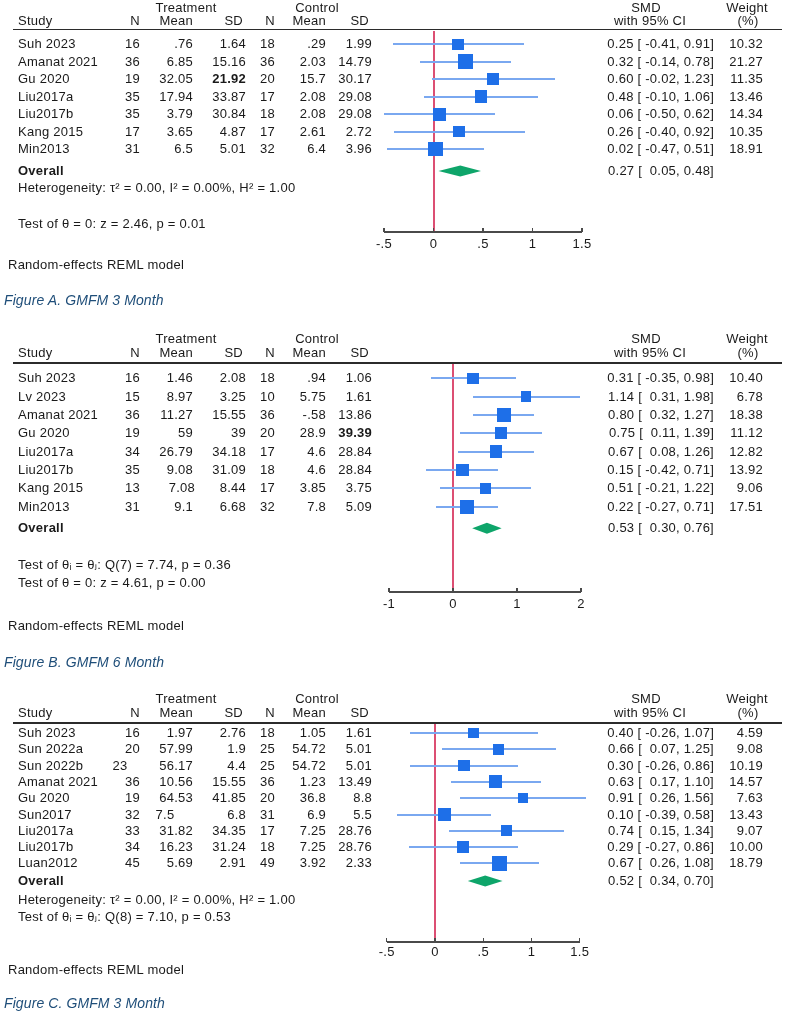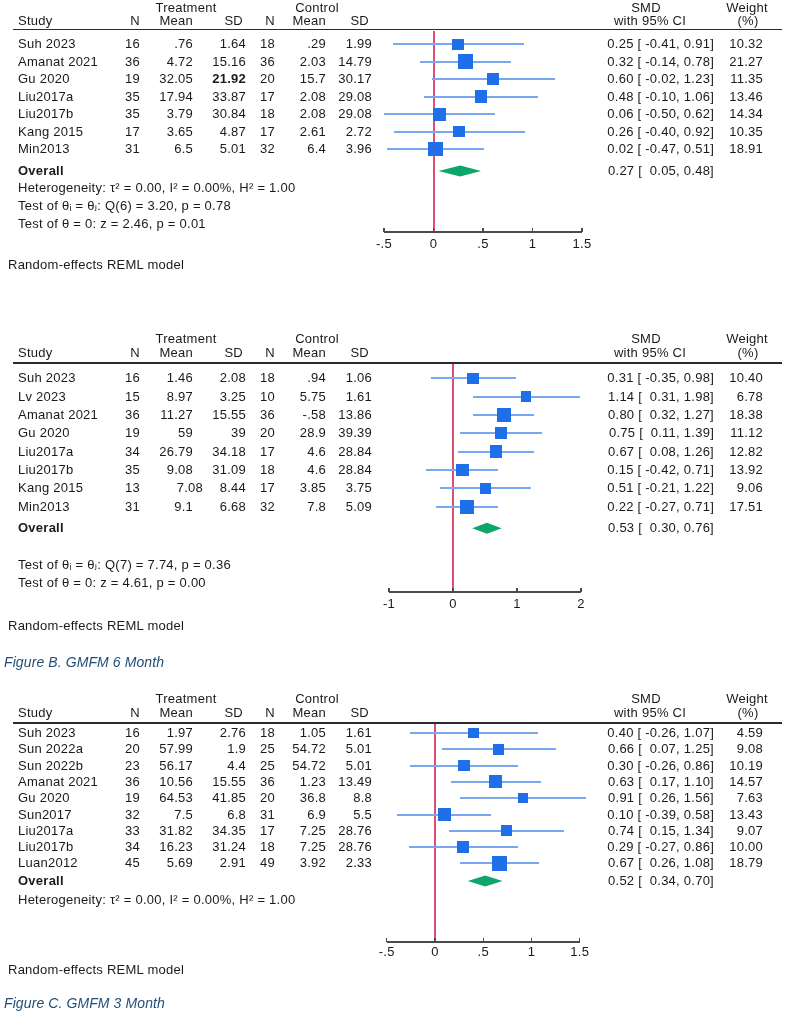--- a/index.html
+++ b/index.html
@@ -64,21 +64,21 @@
     <div class="txt right" style="left: 100px; top: 36.3px; width: 40px;">16</div>
     <div class="txt right" style="left: 137px; top: 36.3px; width: 56px;">.76</div>
     <div class="txt right" style="left: 190px; top: 36.3px; width: 56px;">1.64</div>
     <div class="txt right" style="left: 235px; top: 36.3px; width: 40px;">18</div>
     <div class="txt right" style="left: 270px; top: 36.3px; width: 56px;">.29</div>
     <div class="txt right" style="left: 316px; top: 36.3px; width: 56px;">1.99</div>
     <div class="txt right" style="left: 534px; top: 36.3px; width: 180px;">0.25 [ -0.41, 0.91]</div>
     <div class="txt right" style="left: 713px; top: 36.3px; width: 50px;">10.32</div>
     <div class="txt" style="left: 18px; top: 53.75px; width: 150px;">Amanat 2021</div>
     <div class="txt right" style="left: 100px; top: 53.75px; width: 40px;">36</div>
-    <div class="txt right" style="left: 137px; top: 53.75px; width: 56px;">4.72</div>
+    <div class="txt right" style="left: 137px; top: 53.75px; width: 56px;">6.85</div>
     <div class="txt right" style="left: 190px; top: 53.75px; width: 56px;">15.16</div>
     <div class="txt right" style="left: 235px; top: 53.75px; width: 40px;">36</div>
     <div class="txt right" style="left: 270px; top: 53.75px; width: 56px;">2.03</div>
     <div class="txt right" style="left: 316px; top: 53.75px; width: 56px;">14.79</div>
     <div class="txt right" style="left: 534px; top: 53.75px; width: 180px;">0.32 [ -0.14, 0.78]</div>
     <div class="txt right" style="left: 713px; top: 53.75px; width: 50px;">21.27</div>
     <div class="txt" style="left: 18px; top: 71.2px; width: 150px;">Gu 2020</div>
     <div class="txt right" style="left: 100px; top: 71.2px; width: 40px;">19</div>
     <div class="txt right" style="left: 137px; top: 71.2px; width: 56px;">32.05</div>
     <div class="txt right" style="left: 190px; top: 71.2px; width: 56px; font-weight: bold;">21.92</div>
@@ -119,28 +119,28 @@
     <div class="txt right" style="left: 137px; top: 141px; width: 56px;">6.5</div>
     <div class="txt right" style="left: 190px; top: 141px; width: 56px;">5.01</div>
     <div class="txt right" style="left: 235px; top: 141px; width: 40px;">32</div>
     <div class="txt right" style="left: 270px; top: 141px; width: 56px;">6.4</div>
     <div class="txt right" style="left: 316px; top: 141px; width: 56px;">3.96</div>
     <div class="txt right" style="left: 534px; top: 141px; width: 180px;">0.02 [ -0.47, 0.51]</div>
     <div class="txt right" style="left: 713px; top: 141px; width: 50px;">18.91</div>
     <div class="txt bold" style="left: 18px; top: 163px; width: 110px;">Overall</div>
     <div class="txt right" style="left: 534px; top: 163px; width: 180px;">0.27 [  0.05, 0.48]</div>
     <div class="txt" style="left: 18px; top: 180px; width: 420px;">Heterogeneity: τ² = 0.00, I² = 0.00%, H² = 1.00</div>
-    <div class="txt" style="left: 18px; top: 198px; width: 420px;">Test of θᵢ = θⱼ: Q(6) = 3.20, p = 0.78</div>
     <div class="txt" style="left: 18px; top: 215.5px; width: 420px;">Test of θ = 0: z = 2.46, p = 0.01</div>
     <div class="txt center" style="left: 364px; top: 236px; width: 40px;">-.5</div>
     <div class="txt center" style="left: 413.5px; top: 236px; width: 40px;">0</div>
     <div class="txt center" style="left: 463px; top: 236px; width: 40px;">.5</div>
     <div class="txt center" style="left: 512.5px; top: 236px; width: 40px;">1</div>
     <div class="txt center" style="left: 562px; top: 236px; width: 40px;">1.5</div>
     <div class="txt" style="left: 8px; top: 257px; width: 260px;">Random-effects REML model</div>
+    <div class="txt caption" style="left: 4px; top: 292px; width: 290px; color: rgb(31, 78, 121);">Figure A. GMFM 3 Month</div>
   </section>
 <section class="panel" id="panel-1" style="top: 330px; height: 360px;">
     <svg width="785" height="360" viewBox="0 0 785 360" class="plot-layer">
       <line x1="13" y1="33" x2="782" y2="33" stroke="#2b2b2b" stroke-width="1.6" shape-rendering="crispEdges"></line>
       <line x1="453" y1="34" x2="453" y2="262" stroke="#dc4f73" stroke-width="2" shape-rendering="crispEdges"></line>
       <line x1="430.6" y1="48.3" x2="515.72" y2="48.3" stroke="#7aa8f0" stroke-width="2" shape-rendering="crispEdges"></line>
       <rect x="467.072" y="42.532" width="11.536000000000001" height="11.536000000000001" fill="#1e6fe8" shape-rendering="crispEdges"></rect>
       <line x1="472.84" y1="66.64" x2="579.72" y2="66.64" stroke="#7aa8f0" stroke-width="2" shape-rendering="crispEdges"></line>
       <rect x="520.8074" y="61.4874" width="10.3052" height="10.3052" fill="#1e6fe8" shape-rendering="crispEdges"></rect>
       <line x1="473.48" y1="84.97999999999999" x2="534.28" y2="84.97999999999999" stroke="#7aa8f0" stroke-width="2" shape-rendering="crispEdges"></line>
@@ -201,21 +201,21 @@
     <div class="txt right" style="left: 270px; top: 76.98px; width: 56px;">-.58</div>
     <div class="txt right" style="left: 316px; top: 76.98px; width: 56px;">13.86</div>
     <div class="txt right" style="left: 534px; top: 76.98px; width: 180px;">0.80 [  0.32, 1.27]</div>
     <div class="txt right" style="left: 713px; top: 76.98px; width: 50px;">18.38</div>
     <div class="txt" style="left: 18px; top: 95.32px; width: 150px;">Gu 2020</div>
     <div class="txt right" style="left: 100px; top: 95.32px; width: 40px;">19</div>
     <div class="txt right" style="left: 137px; top: 95.32px; width: 56px;">59</div>
     <div class="txt right" style="left: 190px; top: 95.32px; width: 56px;">39</div>
     <div class="txt right" style="left: 235px; top: 95.32px; width: 40px;">20</div>
     <div class="txt right" style="left: 270px; top: 95.32px; width: 56px;">28.9</div>
-    <div class="txt right" style="left: 316px; top: 95.32px; width: 56px;">39.39</div>
+    <div class="txt right" style="left: 316px; top: 95.32px; width: 56px; font-weight: bold;">39.39</div>
     <div class="txt right" style="left: 534px; top: 95.32px; width: 180px;">0.75 [  0.11, 1.39]</div>
     <div class="txt right" style="left: 713px; top: 95.32px; width: 50px;">11.12</div>
     <div class="txt" style="left: 18px; top: 113.66px; width: 150px;">Liu2017a</div>
     <div class="txt right" style="left: 100px; top: 113.66px; width: 40px;">34</div>
     <div class="txt right" style="left: 137px; top: 113.66px; width: 56px;">26.79</div>
     <div class="txt right" style="left: 190px; top: 113.66px; width: 56px;">34.18</div>
     <div class="txt right" style="left: 235px; top: 113.66px; width: 40px;">17</div>
     <div class="txt right" style="left: 270px; top: 113.66px; width: 56px;">4.6</div>
     <div class="txt right" style="left: 316px; top: 113.66px; width: 56px;">28.84</div>
     <div class="txt right" style="left: 534px; top: 113.66px; width: 180px;">0.67 [  0.08, 1.26]</div>
@@ -224,21 +224,21 @@
     <div class="txt right" style="left: 100px; top: 132px; width: 40px;">35</div>
     <div class="txt right" style="left: 137px; top: 132px; width: 56px;">9.08</div>
     <div class="txt right" style="left: 190px; top: 132px; width: 56px;">31.09</div>
     <div class="txt right" style="left: 235px; top: 132px; width: 40px;">18</div>
     <div class="txt right" style="left: 270px; top: 132px; width: 56px;">4.6</div>
     <div class="txt right" style="left: 316px; top: 132px; width: 56px;">28.84</div>
     <div class="txt right" style="left: 534px; top: 132px; width: 180px;">0.15 [ -0.42, 0.71]</div>
     <div class="txt right" style="left: 713px; top: 132px; width: 50px;">13.92</div>
     <div class="txt" style="left: 18px; top: 150.34px; width: 150px;">Kang 2015</div>
     <div class="txt right" style="left: 100px; top: 150.34px; width: 40px;">13</div>
-    <div class="txt right" style="left: 147px; top: 150.34px; width: 56px;">7.08</div>
+    <div class="txt right" style="left: 139px; top: 150.34px; width: 56px;">7.08</div>
     <div class="txt right" style="left: 190px; top: 150.34px; width: 56px;">8.44</div>
     <div class="txt right" style="left: 235px; top: 150.34px; width: 40px;">17</div>
     <div class="txt right" style="left: 270px; top: 150.34px; width: 56px;">3.85</div>
     <div class="txt right" style="left: 316px; top: 150.34px; width: 56px;">3.75</div>
     <div class="txt right" style="left: 534px; top: 150.34px; width: 180px;">0.51 [ -0.21, 1.22]</div>
     <div class="txt right" style="left: 713px; top: 150.34px; width: 50px;">9.06</div>
     <div class="txt" style="left: 18px; top: 168.68px; width: 150px;">Min2013</div>
     <div class="txt right" style="left: 100px; top: 168.68px; width: 40px;">31</div>
     <div class="txt right" style="left: 137px; top: 168.68px; width: 56px;">9.1</div>
     <div class="txt right" style="left: 190px; top: 168.68px; width: 56px;">6.68</div>
@@ -313,21 +313,21 @@
     <div class="txt" style="left: 18px; top: 51.3px; width: 150px;">Sun 2022a</div>
     <div class="txt right" style="left: 100px; top: 51.3px; width: 40px;">20</div>
     <div class="txt right" style="left: 137px; top: 51.3px; width: 56px;">57.99</div>
     <div class="txt right" style="left: 190px; top: 51.3px; width: 56px;">1.9</div>
     <div class="txt right" style="left: 235px; top: 51.3px; width: 40px;">25</div>
     <div class="txt right" style="left: 270px; top: 51.3px; width: 56px;">54.72</div>
     <div class="txt right" style="left: 316px; top: 51.3px; width: 56px;">5.01</div>
     <div class="txt right" style="left: 534px; top: 51.3px; width: 180px;">0.66 [  0.07, 1.25]</div>
     <div class="txt right" style="left: 713px; top: 51.3px; width: 50px;">9.08</div>
     <div class="txt" style="left: 18px; top: 67.6px; width: 150px;">Sun 2022b</div>
-    <div class="txt right" style="left: 100px; top: 67.6px; width: 40px;">23</div>
+    <div class="txt right" style="left: 100px; top: 67.6px; width: 40px; text-align: center;">23</div>
     <div class="txt right" style="left: 137px; top: 67.6px; width: 56px;">56.17</div>
     <div class="txt right" style="left: 190px; top: 67.6px; width: 56px;">4.4</div>
     <div class="txt right" style="left: 235px; top: 67.6px; width: 40px;">25</div>
     <div class="txt right" style="left: 270px; top: 67.6px; width: 56px;">54.72</div>
     <div class="txt right" style="left: 316px; top: 67.6px; width: 56px;">5.01</div>
     <div class="txt right" style="left: 534px; top: 67.6px; width: 180px;">0.30 [ -0.26, 0.86]</div>
     <div class="txt right" style="left: 713px; top: 67.6px; width: 50px;">10.19</div>
     <div class="txt" style="left: 18px; top: 83.9px; width: 150px;">Amanat 2021</div>
     <div class="txt right" style="left: 100px; top: 83.9px; width: 40px;">36</div>
     <div class="txt right" style="left: 137px; top: 83.9px; width: 56px;">10.56</div>
@@ -341,21 +341,21 @@
     <div class="txt right" style="left: 100px; top: 100.2px; width: 40px;">19</div>
     <div class="txt right" style="left: 137px; top: 100.2px; width: 56px;">64.53</div>
     <div class="txt right" style="left: 190px; top: 100.2px; width: 56px;">41.85</div>
     <div class="txt right" style="left: 235px; top: 100.2px; width: 40px;">20</div>
     <div class="txt right" style="left: 270px; top: 100.2px; width: 56px;">36.8</div>
     <div class="txt right" style="left: 316px; top: 100.2px; width: 56px;">8.8</div>
     <div class="txt right" style="left: 534px; top: 100.2px; width: 180px;">0.91 [  0.26, 1.56]</div>
     <div class="txt right" style="left: 713px; top: 100.2px; width: 50px;">7.63</div>
     <div class="txt" style="left: 18px; top: 116.5px; width: 150px;">Sun2017</div>
     <div class="txt right" style="left: 100px; top: 116.5px; width: 40px;">32</div>
-    <div class="txt right" style="left: 137px; top: 116.5px; width: 56px;">7.5</div>
+    <div class="txt right" style="left: 137px; top: 116.5px; width: 56px; text-align: center;">7.5</div>
     <div class="txt right" style="left: 190px; top: 116.5px; width: 56px;">6.8</div>
     <div class="txt right" style="left: 235px; top: 116.5px; width: 40px;">31</div>
     <div class="txt right" style="left: 270px; top: 116.5px; width: 56px;">6.9</div>
     <div class="txt right" style="left: 316px; top: 116.5px; width: 56px;">5.5</div>
     <div class="txt right" style="left: 534px; top: 116.5px; width: 180px;">0.10 [ -0.39, 0.58]</div>
     <div class="txt right" style="left: 713px; top: 116.5px; width: 50px;">13.43</div>
     <div class="txt" style="left: 18px; top: 132.8px; width: 150px;">Liu2017a</div>
     <div class="txt right" style="left: 100px; top: 132.8px; width: 40px;">33</div>
     <div class="txt right" style="left: 137px; top: 132.8px; width: 56px;">31.82</div>
     <div class="txt right" style="left: 190px; top: 132.8px; width: 56px;">34.35</div>
@@ -378,20 +378,21 @@
     <div class="txt right" style="left: 137px; top: 165.4px; width: 56px;">5.69</div>
     <div class="txt right" style="left: 190px; top: 165.4px; width: 56px;">2.91</div>
     <div class="txt right" style="left: 235px; top: 165.4px; width: 40px;">49</div>
     <div class="txt right" style="left: 270px; top: 165.4px; width: 56px;">3.92</div>
     <div class="txt right" style="left: 316px; top: 165.4px; width: 56px;">2.33</div>
     <div class="txt right" style="left: 534px; top: 165.4px; width: 180px;">0.67 [  0.26, 1.08]</div>
     <div class="txt right" style="left: 713px; top: 165.4px; width: 50px;">18.79</div>
     <div class="txt bold" style="left: 18px; top: 183px; width: 110px;">Overall</div>
     <div class="txt right" style="left: 534px; top: 183px; width: 180px;">0.52 [  0.34, 0.70]</div>
     <div class="txt" style="left: 18px; top: 202px; width: 420px;">Heterogeneity: τ² = 0.00, I² = 0.00%, H² = 1.00</div>
+    <div class="txt" style="left: 18px; top: 218.5px; width: 420px;">Test of θᵢ = θⱼ: Q(8) = 7.10, p = 0.53</div>
     <div class="txt center" style="left: 366.75px; top: 254px; width: 40px;">-.5</div>
     <div class="txt center" style="left: 415px; top: 254px; width: 40px;">0</div>
     <div class="txt center" style="left: 463.25px; top: 254px; width: 40px;">.5</div>
     <div class="txt center" style="left: 511.5px; top: 254px; width: 40px;">1</div>
     <div class="txt center" style="left: 559.75px; top: 254px; width: 40px;">1.5</div>
     <div class="txt" style="left: 8px; top: 272px; width: 260px;">Random-effects REML model</div>
     <div class="txt caption" style="left: 4px; top: 305px; width: 290px; color: rgb(31, 78, 121);">Figure C. GMFM 3 Month</div>
   </section>
 
 </body></html>

